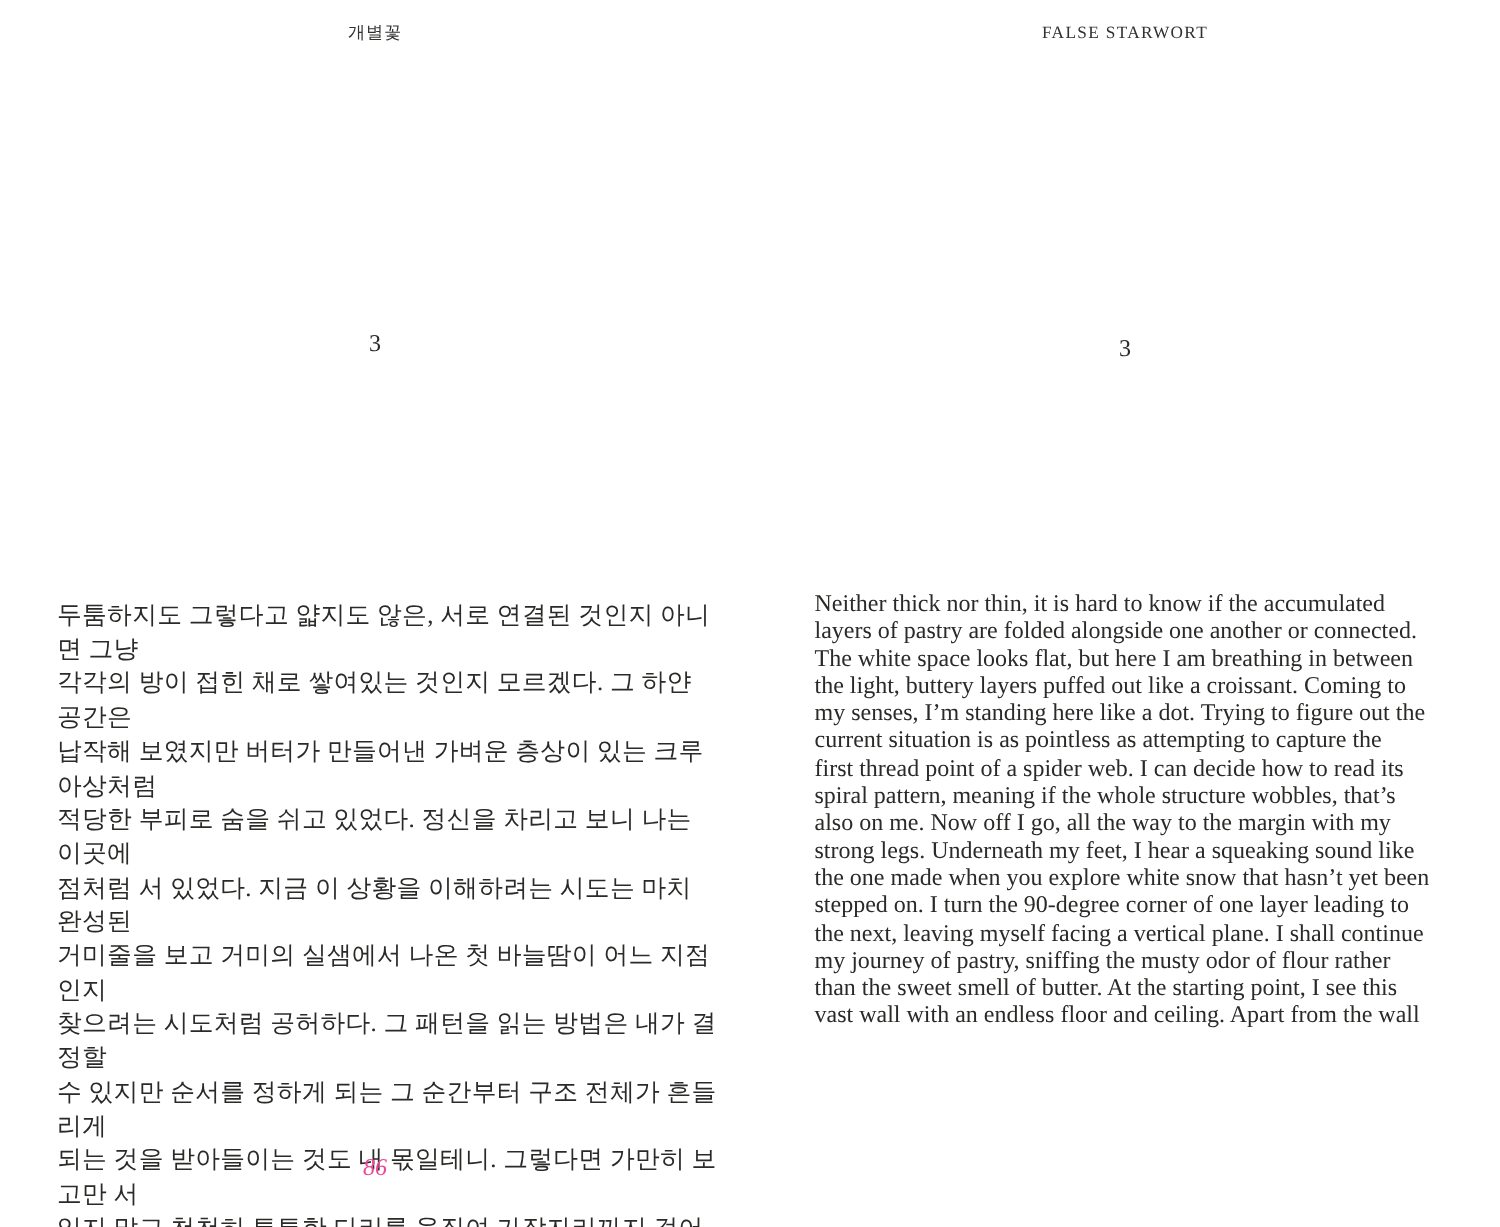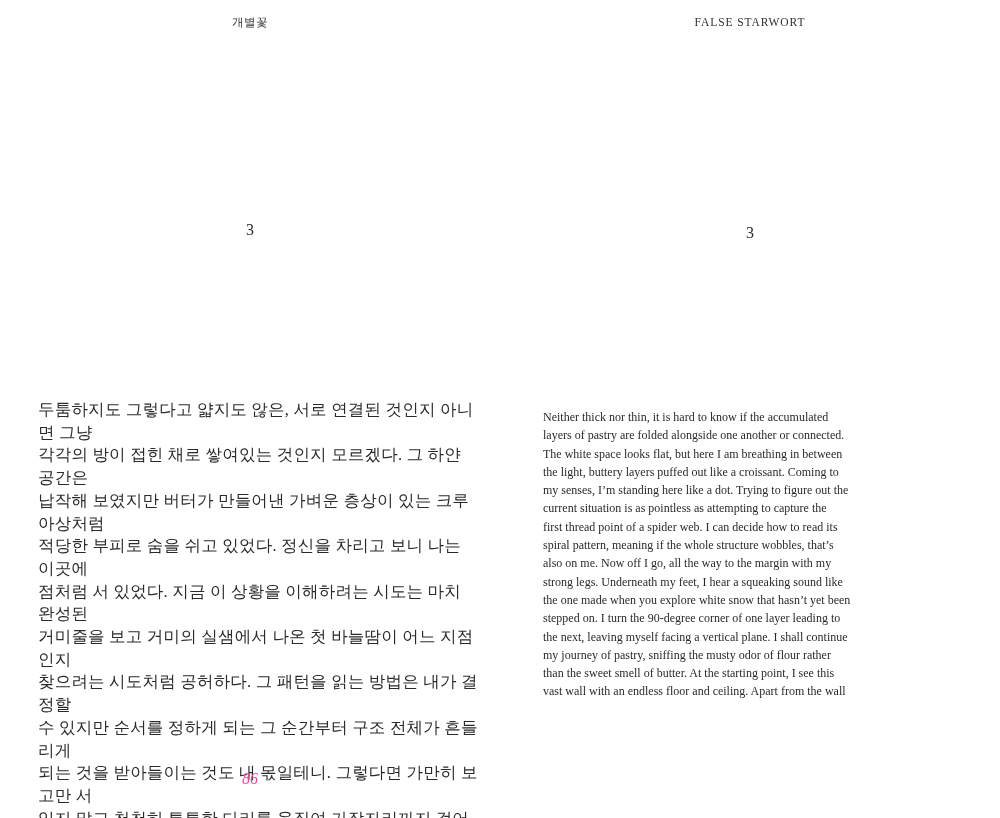--- a/index.html
+++ b/index.html
@@ -60,23 +60,23 @@
   .body-text.korean {
     left: 38px;
     top: 399px;
     width: 440px;
     font-size: 16.5px;
     line-height: 22.7px;
     letter-spacing: 0.2px;
   }
   .body-text.english {
     left: 43px;   
-    top: 408px;
+    top: 394px;
     width: 430px;
-    font-size: 12px;
+    font-size: 16px;
     line-height: 18.3px;
   }
 
   .page-number {
     position: absolute;
     left: 0;
     width: 100%;
     text-align: center;
     font-size: 16px;
     line-height: 18px;

